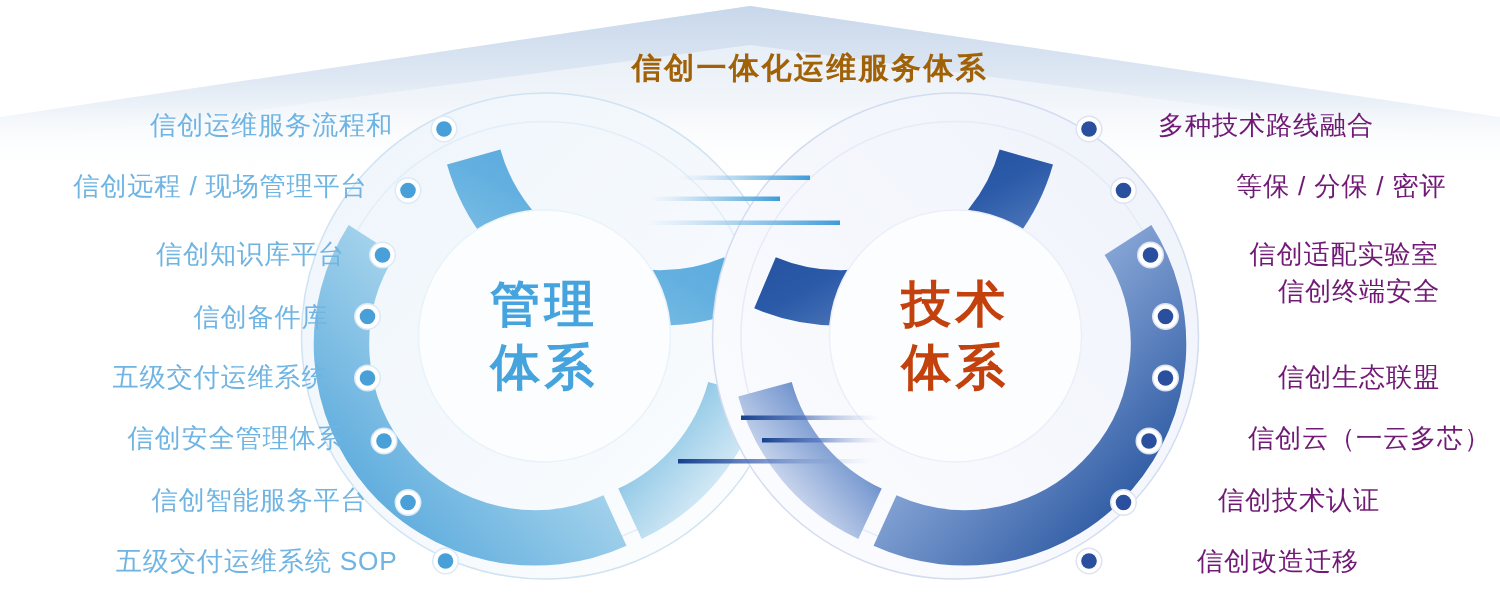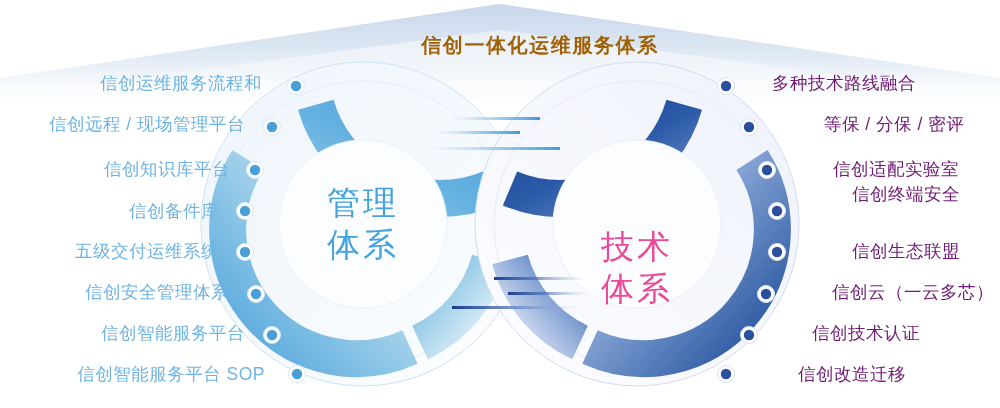--- a/index.html
+++ b/index.html
@@ -23,26 +23,26 @@
     line-height:1;
   }
   .lbl-left{ color:#6fb4e2; text-align:right; transform:translateY(-50%); }
   .lbl-right{ color:#701a75; text-align:left; transform:translateY(-50%); }
 
   .center-word{
     position:absolute;
     transform:translate(-50%,-50%);
     text-align:center;
     font-size:33px;
-    font-weight:400;
+    font-weight:700;
     line-height:1.28;
     letter-spacing:3px;
   }
   .cw-left{ color:#45a3dd; }
-  .cw-right{ color:#ec4899;margin-top:44px; }
+  .cw-right{ color:#c2410c; }
 
   .title{
     position:absolute;
     left:0;top:32px;width:1000px;
     text-align:center;
     font-size:20px;
     font-weight:700;
     letter-spacing:1.6px;
     color:#a16207;
     padding-left:40px;
@@ -219,21 +219,21 @@
   </div>
 
   <div id="labels-left">
       <div class="lbl lbl-left" style="top: 84px; right: 738px;">信创运维服务流程和</div>
       <div class="lbl lbl-left" style="top: 125px; right: 755px;">信创远程 / 现场管理平台</div>
       <div class="lbl lbl-left" style="top: 170px; right: 770px;">信创知识库平台</div>
       <div class="lbl lbl-left" style="top: 212px; right: 781px;">信创备件库</div>
       <div class="lbl lbl-left" style="top: 252px; right: 781px;">五级交付运维系统</div>
       <div class="lbl lbl-left" style="top: 293px; right: 771px;">信创安全管理体系</div>
       <div class="lbl lbl-left" style="top: 334px; right: 755px;">信创智能服务平台</div>
-      <div class="lbl lbl-left" style="top: 375px; right: 735px;">信创智能服务平台 SOP</div>
+      <div class="lbl lbl-left" style="top: 375px; right: 735px;">五级交付运维系统 SOP</div>
     </div>
   <div id="labels-right">
       <div class="lbl lbl-right" style="top: 84px; left: 772px;">多种技术路线融合</div>
       <div class="lbl lbl-right" style="top: 125px; left: 808px; margin-left: 16px;">等保 / 分保 / 密评</div>
       <div class="lbl lbl-right" style="top: 170px; left: 833px;">信创适配实验室</div>
       <div class="lbl lbl-right" style="top: 195px; left: 852px;">信创终端安全</div>
       <div class="lbl lbl-right" style="top: 252px; left: 852px; text-align: right;">信创生态联盟</div>
       <div class="lbl lbl-right" style="top: 293px; left: 832px;">信创云（一云多芯）</div>
       <div class="lbl lbl-right" style="top: 334px; left: 812px;">信创技术认证</div>
       <div class="lbl lbl-right" style="top: 375px; left: 775px; margin-left: 23px;">信创改造迁移</div>

